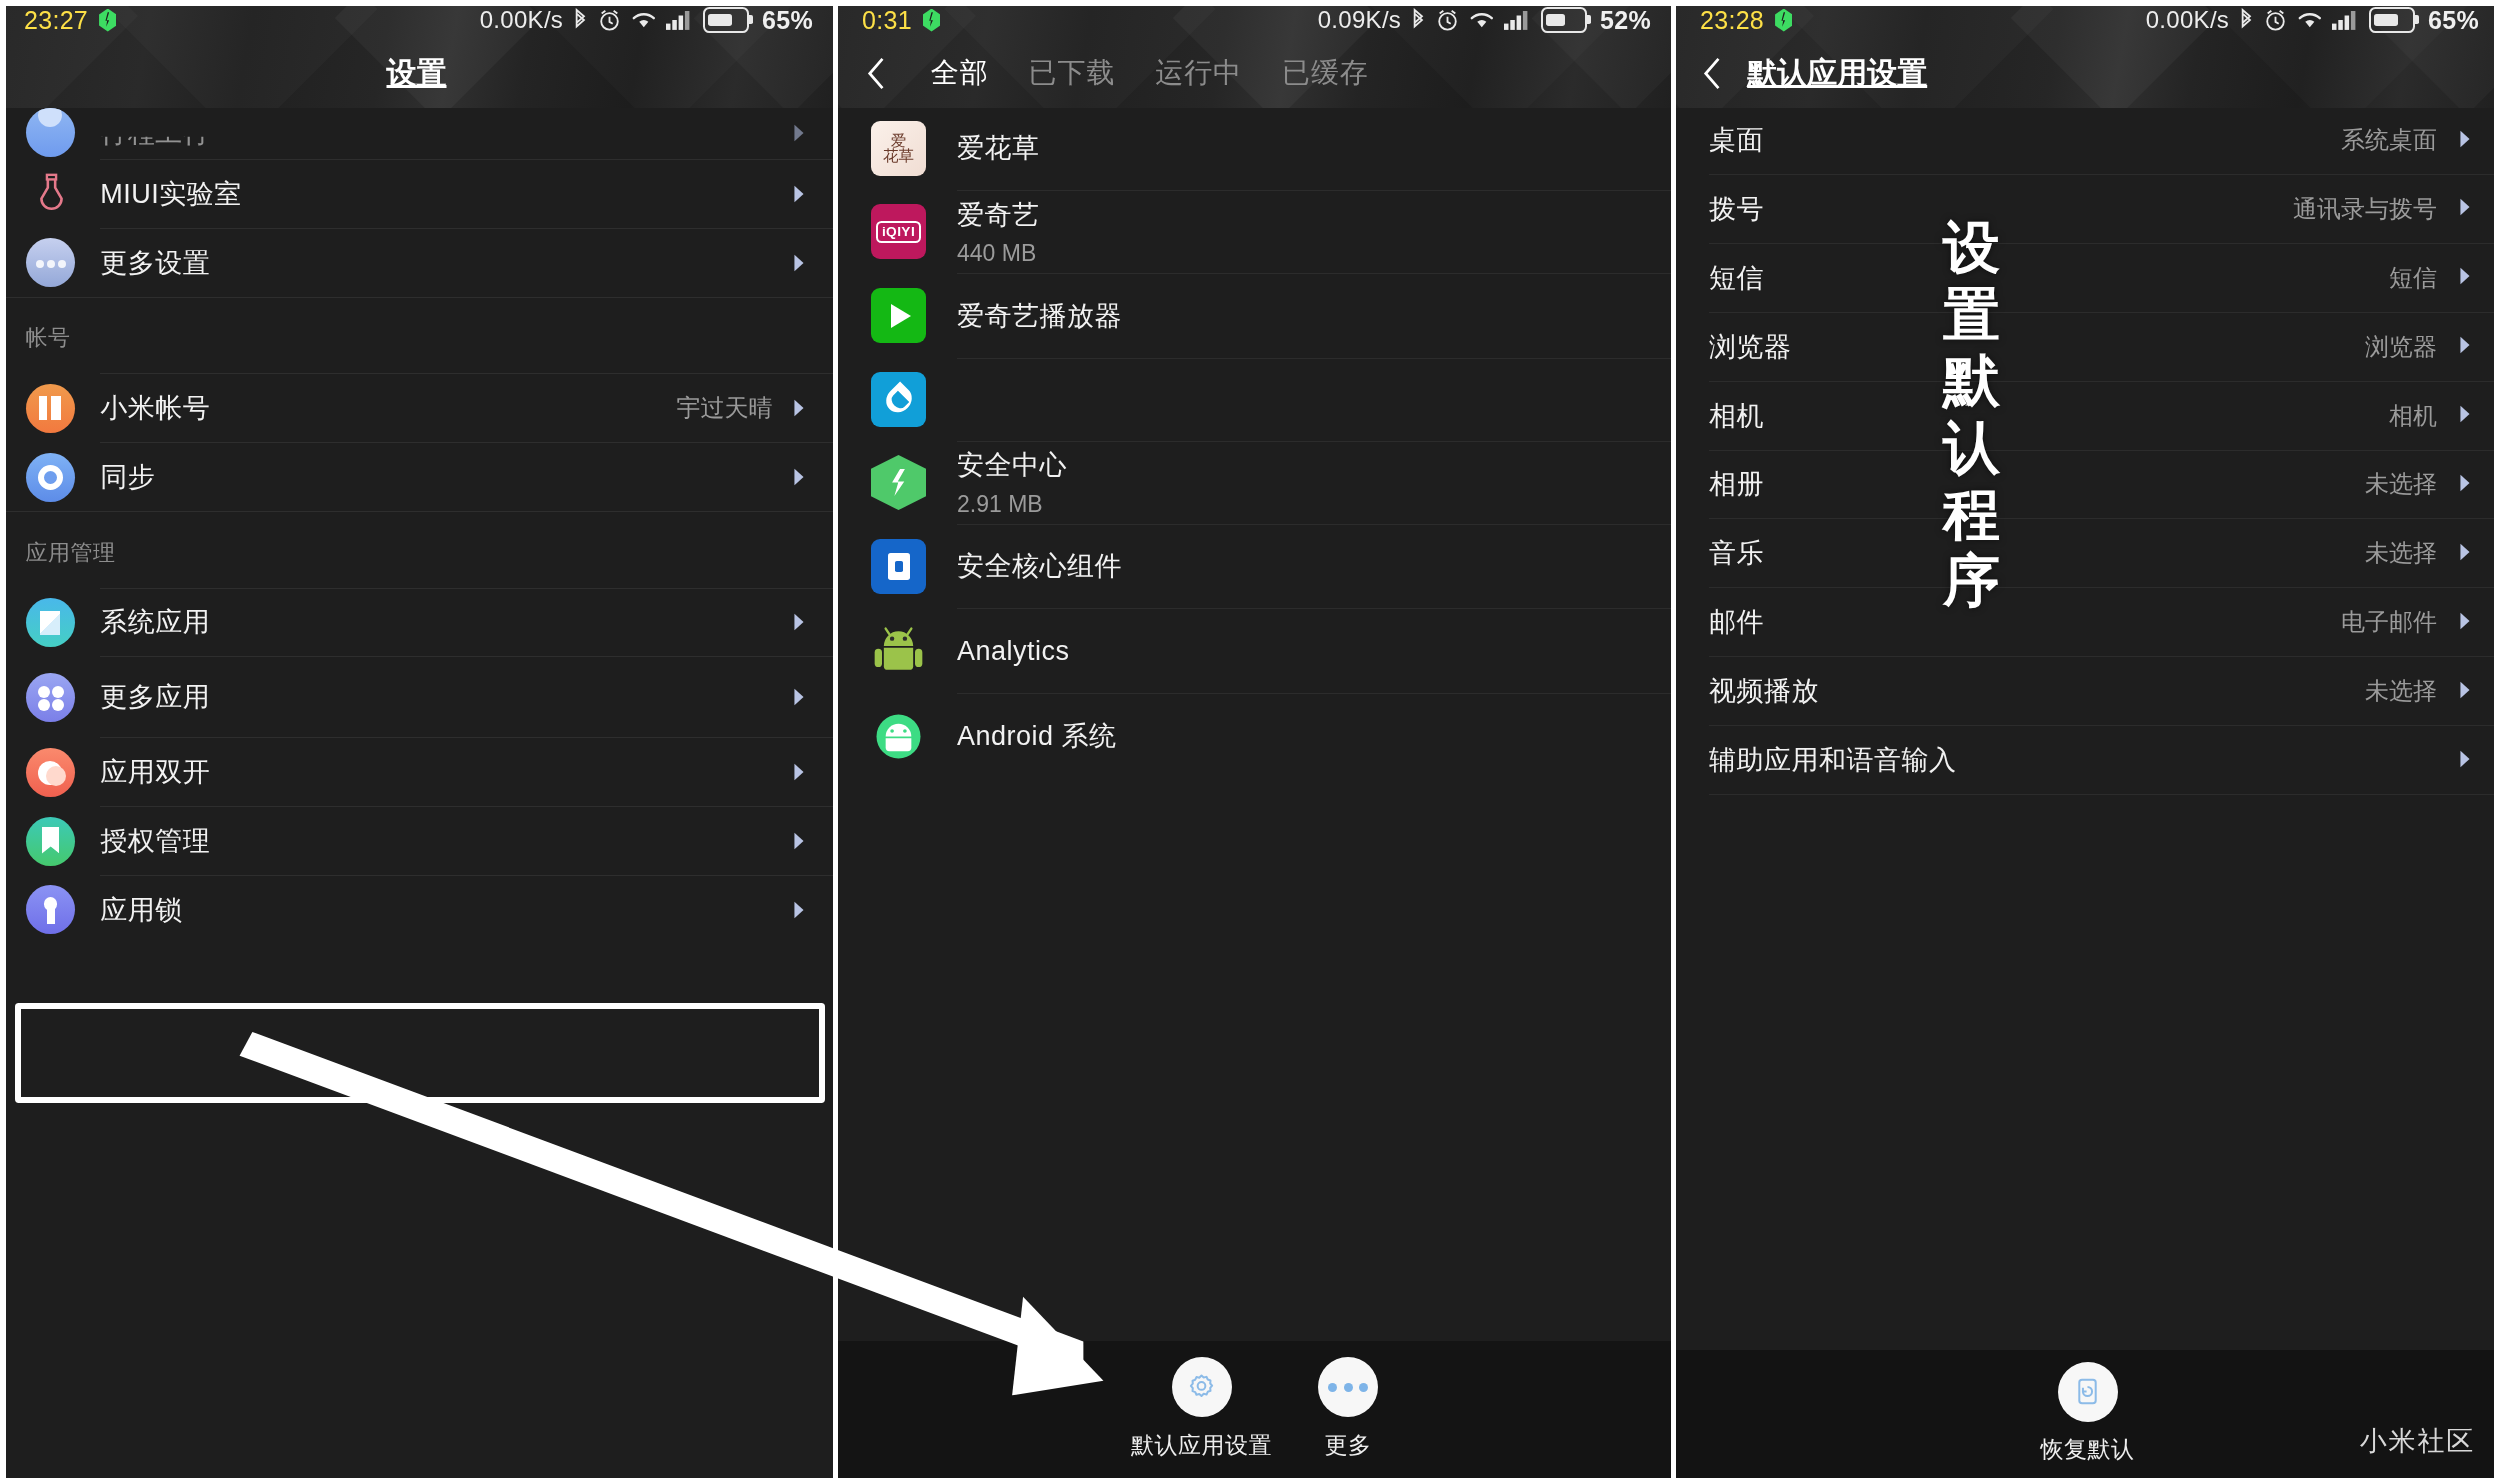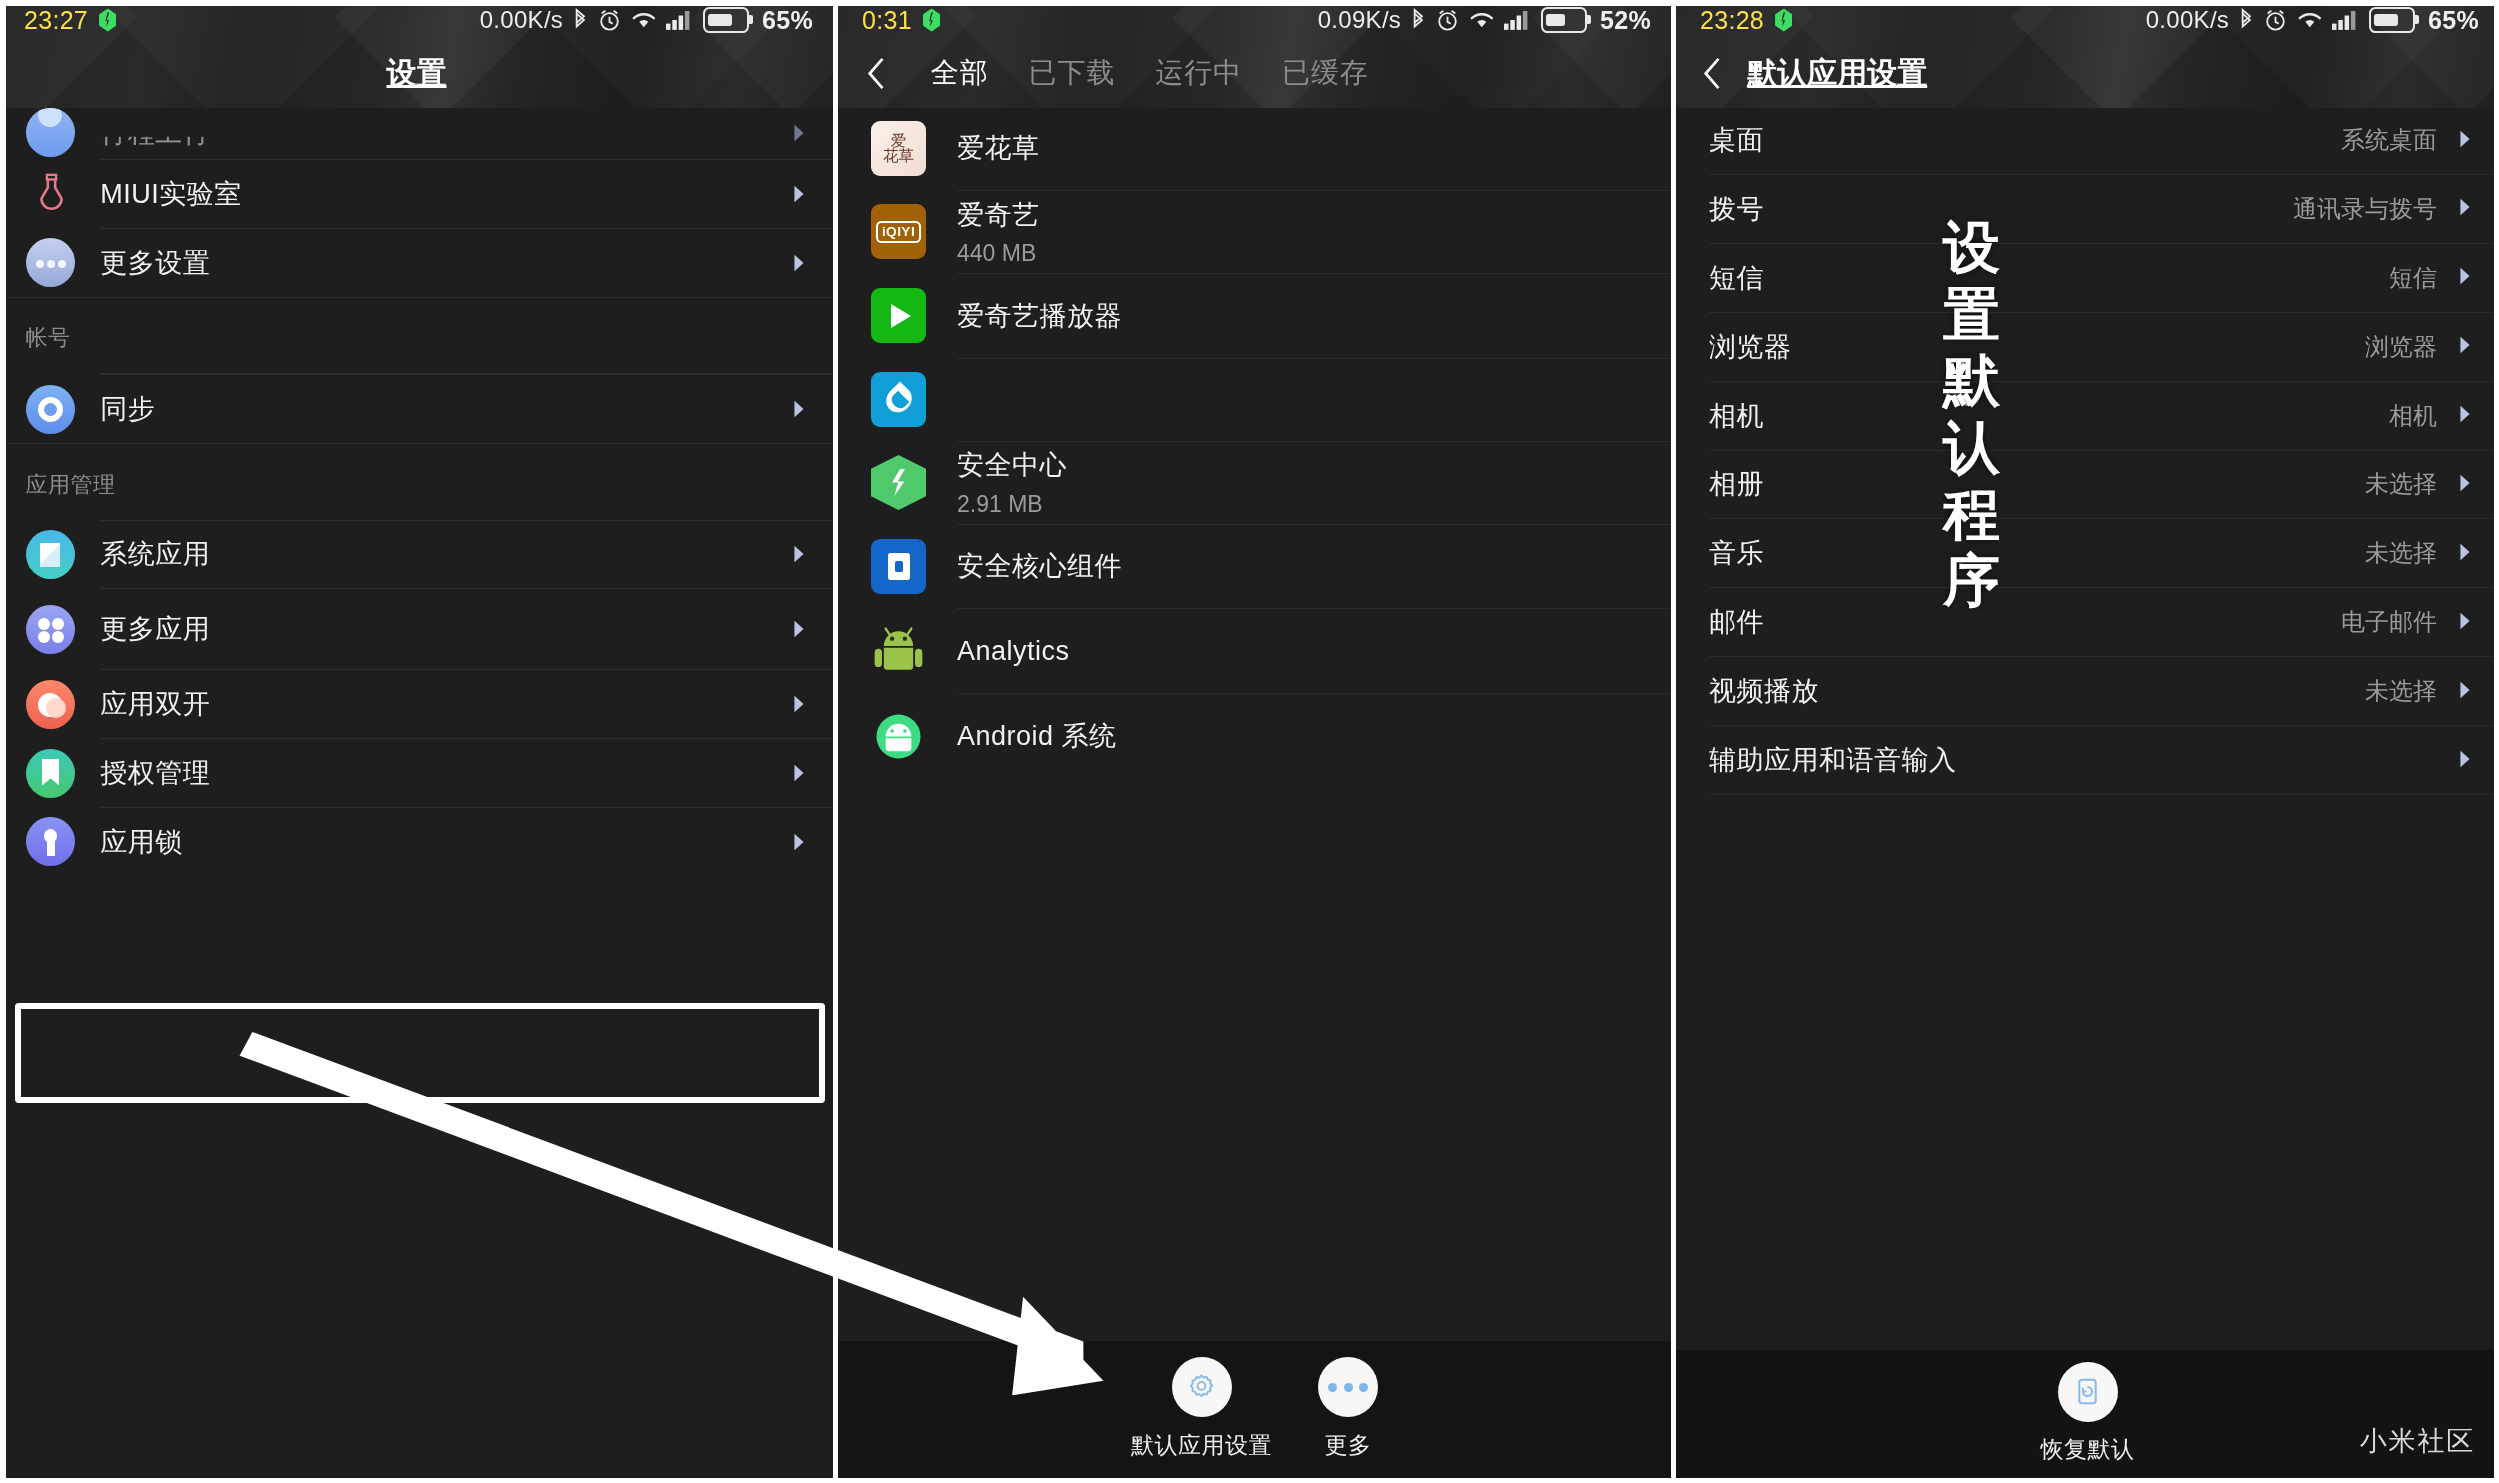--- a/index.html
+++ b/index.html
@@ -106,21 +106,21 @@
   .applist{position:relative;z-index:5;}
   .approw{display:flex;align-items:center;height:82px;padding:0 24px 0 33px;}
   .approw .aic{width:55px;height:55px;flex:0 0 55px;margin-right:31px;position:relative;overflow:hidden;border-radius:9px;}
   .approw .txt{display:flex;flex-direction:column;justify-content:center;}
   .approw .nm{color:#f2f2f2;font-size:27px;letter-spacing:0.5px;}
   .approw .sz{color:#9b9b9b;font-size:23px;margin-top:7.3px;}
   .asep{height:0.9px;background:#2c2c2c;margin-left:119px;}
   .ic-hua{background:#f6eee8;border-radius:5.5px;display:flex;align-items:center;justify-content:center;
     font-size:15.5px;color:#6a3a2a;line-height:1;text-align:center;font-family:"Liberation Serif",serif;
     background-image:linear-gradient(135deg,#fbf1ea,#f0ddd3);}
-  .ic-qiyi{background:#a16207;border-radius:50%;display:flex;align-items:center;justify-content:center;}
+  .ic-qiyi{background:#be185d;border-radius:50%;display:flex;align-items:center;justify-content:center;}
   .ic-qiyi b{color:#fff;font-size:13.7px;border:2.3px solid #fff;border-radius:5.5px;padding:1.8px 3.7px;letter-spacing:0.4px;}
   .ic-play{background:#14b814;border-radius:7.3px;display:flex;align-items:center;justify-content:center;}
   .ic-play::after{content:"";border-left:20px solid #fff;border-top:12.8px solid transparent;border-bottom:12.8px solid transparent;margin-left:4.6px;}
   .ic-blue{background:#119fd8;border-radius:3.7px;display:flex;align-items:center;justify-content:center;}
   .ic-green-gem{background:#4fc96a;clip-path:polygon(50% 0,100% 25%,100% 75%,50% 100%,0 75%,0 25%);
     display:flex;align-items:center;justify-content:center;border-radius:0;}
   .ic-sq-blue{background:#1566c9;border-radius:3.7px;display:flex;align-items:center;justify-content:center;}
   .ic-sq-blue i{width:22px;height:27px;background:#fff;border-radius:2.7px;position:relative;}
   .ic-sq-blue i::after{content:"";position:absolute;left:7.3px;top:8.2px;width:8.2px;height:11px;background:#1566c9;border-radius:1.8px;}
   .ic-droid{background:transparent;}
@@ -252,20 +252,30 @@
           <svg width="20" height="20" viewBox="0 0 22 22">
               <path d="M6 2l10 9-10 9" fill="#b9c4e4"></path>
             </svg>
           </span>
       </div>
 
       <div class="sep full"></div>
       <div class="grp-title">帐号</div>
       <div class="sep"></div>
 
+      <div class="row">
+        <span class="ic icA"></span>
+        <span class="lbl">小米帐号</span>
+        <span class="val">宇过天晴</span>
+        <span class="chev">
+          <svg width="20" height="20" viewBox="0 0 22 22">
+              <path d="M6 2l10 9-10 9" fill="#b9c4e4"></path>
+            </svg>
+          </span>
+      </div>
       <div class="sep"></div>
 
       <div class="row">
         <span class="ic icB"></span>
         <span class="lbl">同步</span>
         <span class="chev" style="margin-left:auto">
           <svg width="20" height="20" viewBox="0 0 22 22">
               <path d="M6 2l10 9-10 9" fill="#b9c4e4"></path>
             </svg>
           </span>

